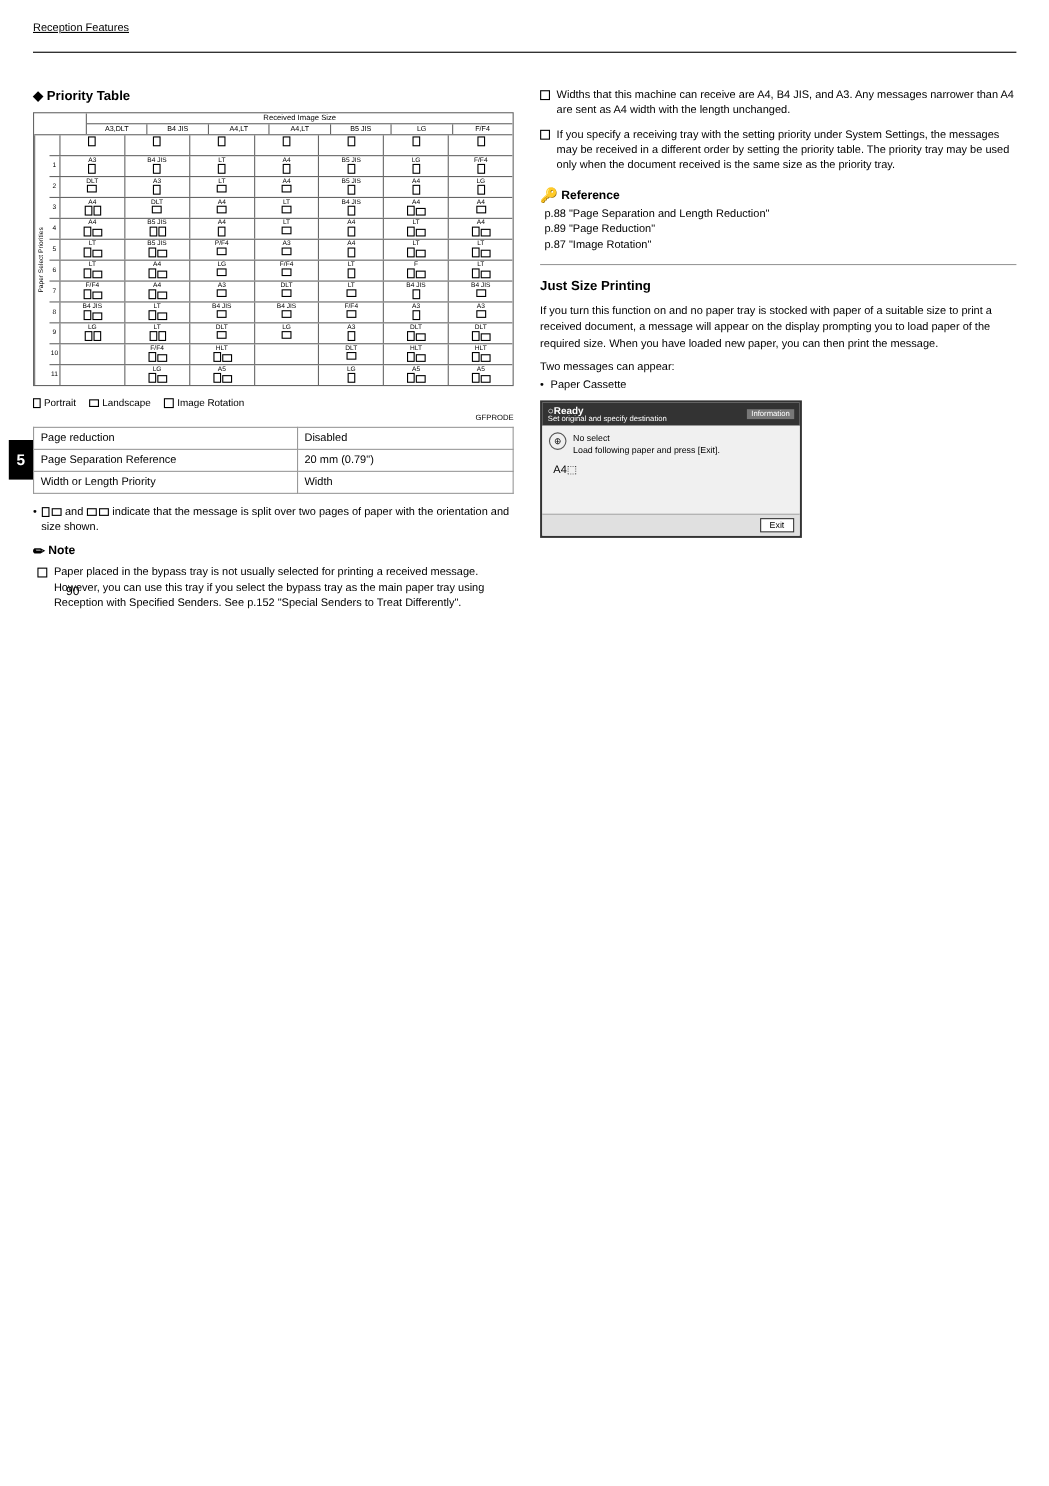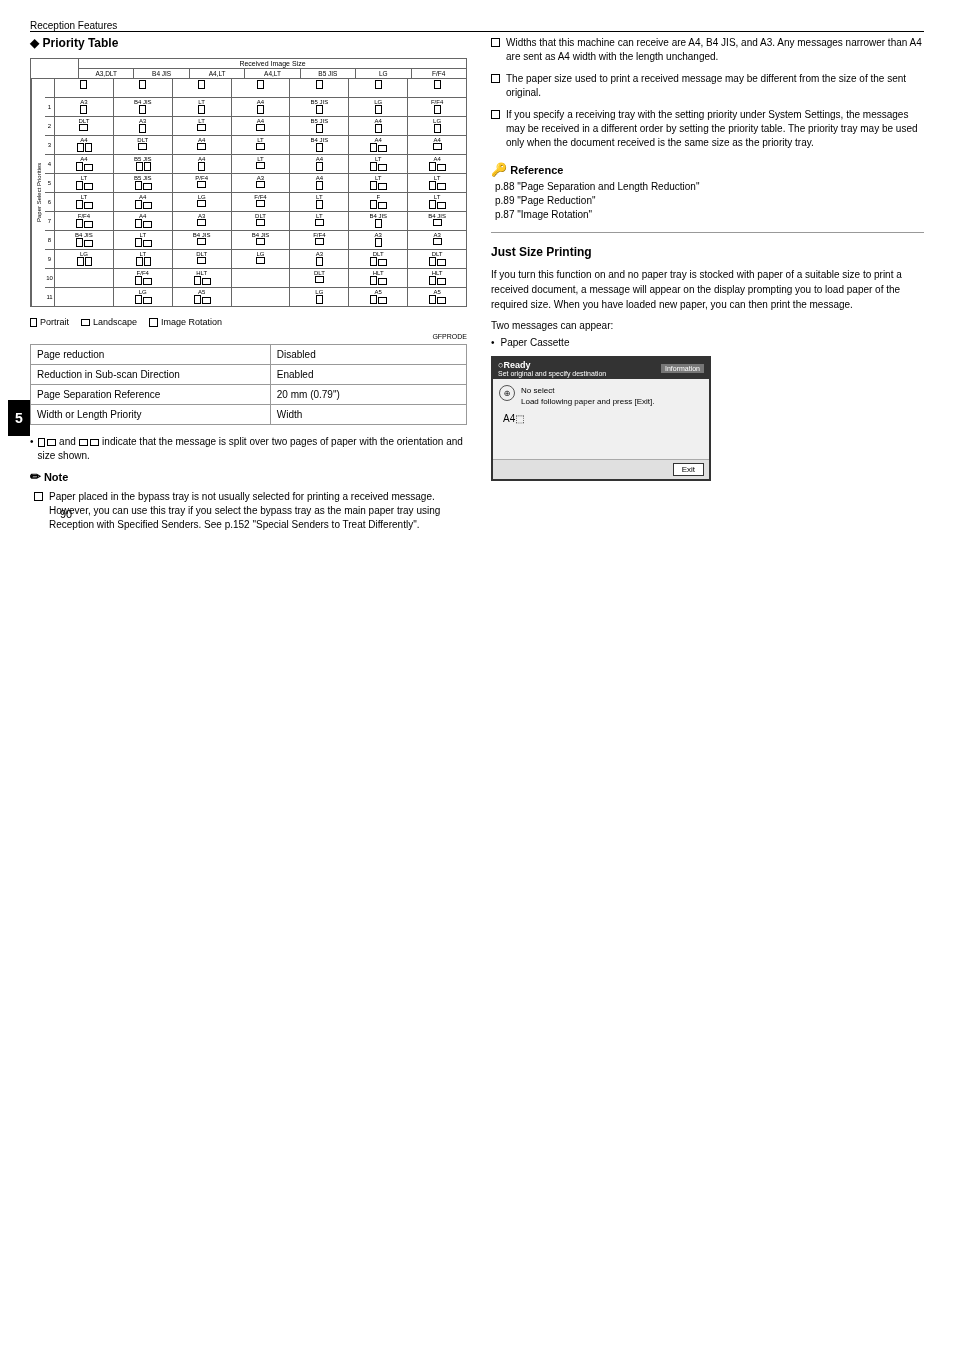--- a/index.html
+++ b/index.html
@@ -7,23 +7,24 @@
       background: #fff;
       font-family: Arial, Helvetica, sans-serif;
       font-size: 11px;
       color: #000;
       width: 954px;
       min-height: 1351px;
       padding: 20px 30px;
     }
     .page-header {
       border-bottom: 1px solid #000;
-      padding-bottom: 0;
-      margin-bottom: 4px;
+      padding-bottom: 16px;
+      margin-bottom: 32px;
       font-size: 10px;
+      text-decoration: underline;
     }
     .two-col {
       display: flex;
       gap: 24px;
     }
     .left-col {
       width: 437px;
       flex-shrink: 0;
     }
     .right-col {
@@ -149,21 +150,21 @@
     }
     .ref-item { font-size: 10px; margin-bottom: 3px; padding-left: 4px; }
     .divider { border-top: 1px solid #999; margin: 12px 0; }
     .just-size-title { font-weight: bold; font-size: 12px; margin-bottom: 8px; }
     .body-text { font-size: 10px; line-height: 1.5; margin-bottom: 8px; }
     .two-messages { font-size: 10px; margin-bottom: 6px; }
     .paper-cassette-bullet { display: flex; gap: 6px; font-size: 10px; margin-bottom: 8px; }
     
     .display-mockup {
       border: 2px solid #333;
-      width: 220px;
+      width: 238px;
       font-size: 9px;
     }
     .display-top-bar {
       background: #333;
       color: #fff;
       display: flex;
       justify-content: space-between;
       align-items: center;
       padding: 2px 5px;
       font-size: 8px;
@@ -844,24 +845,20 @@
       </div>
       <div style="text-align:right;font-size:7px;margin-bottom:4px;">GFPRODE</div>
 
       <table class="settings-table">
         <tbody>
             <tr>
           <td>Page reduction</td>
           <td>Disabled</td>
         </tr>
         <tr>
-          <td>Reduction in Sub-scan Direction</td>
-          <td>Enabled</td>
-        </tr>
-        <tr>
           <td>Page Separation Reference</td>
           <td>20 mm (0.79")</td>
         </tr>
         <tr>
           <td>Width or Length Priority</td>
           <td>Width</td>
         </tr>
       </tbody>
         </table>
 
@@ -884,24 +881,20 @@
       <div class="note-item">
         <div class="note-square"></div>
         <span>Paper placed in the bypass tray is not usually selected for printing a received message. However, you can use this tray if you select the bypass tray as the main paper tray using Reception with Specified Senders. See p.152 "Special Senders to Treat Differently".</span>
       </div>
     </div>
 
     <div class="right-col">
       <div class="right-bullet">
         <div class="right-square"></div>
         <span>Widths that this machine can receive are A4, B4 JIS, and A3. Any messages narrower than A4 are sent as A4 width with the length unchanged.</span>
-      </div>
-      <div class="right-bullet">
-        <div class="right-square"></div>
-        <span>The paper size used to print a received message may be different from the size of the sent original.</span>
       </div>
       <div class="right-bullet">
         <div class="right-square"></div>
         <span>If you specify a receiving tray with the setting priority under System Settings, the messages may be received in a different order by setting the priority table. The priority tray may be used only when the document received is the same size as the priority tray.</span>
       </div>
 
       <div class="reference-section">
         <div class="ref-title">
           <span style="font-size:13px;">🔑</span>
           <span>Reference</span>

